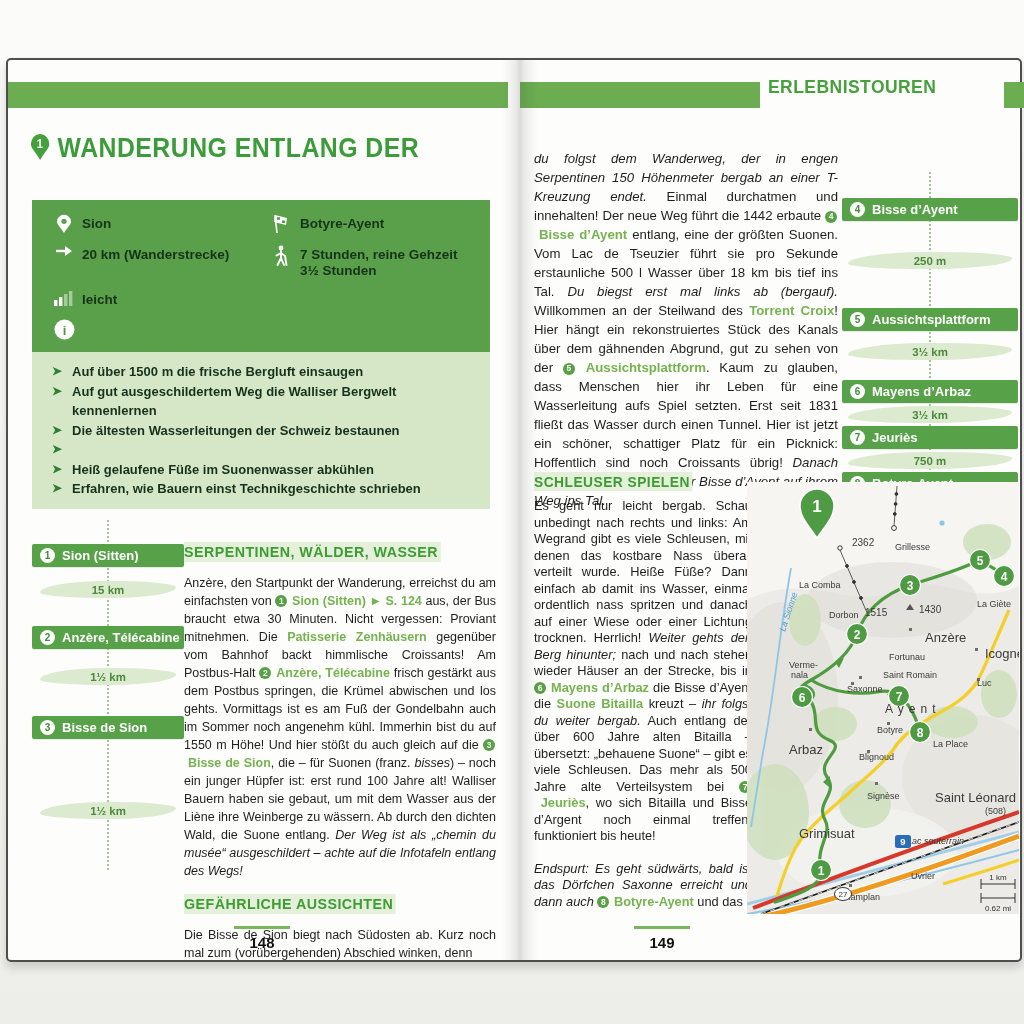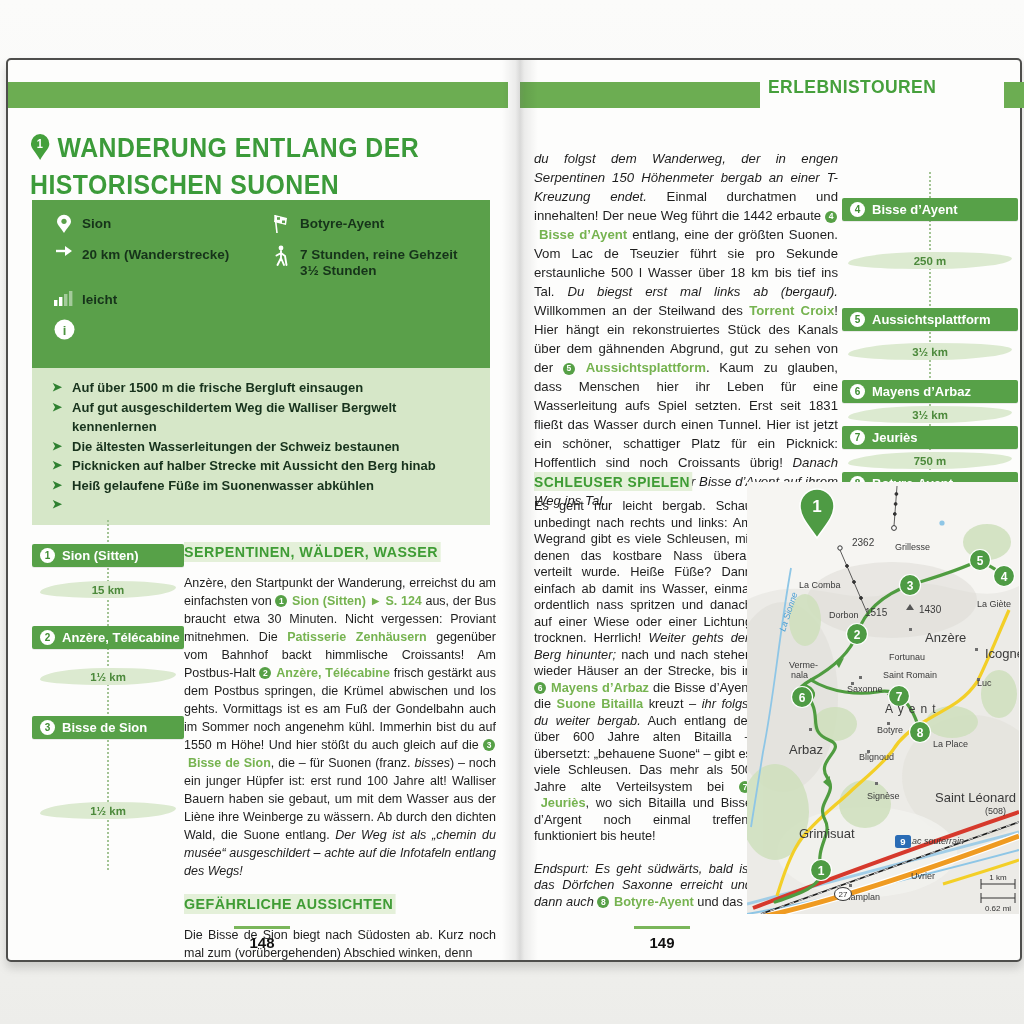--- a/index.html
+++ b/index.html
@@ -36,21 +36,21 @@
   .topsquare{position:absolute;top:22px;left:484px;width:30px;height:26px;background:#6cad52;}
 
   
   .titleblock{position:absolute;left:22px;top:72px;width:460px;color:#3c9b3a;}
   .titleline{font-size:27px;font-weight:bold;line-height:33px;white-space:nowrap;}
   .tourpin{display:inline-block;vertical-align:-4px;margin-right:8px;}
 
   
   .factbox{position:absolute;left:24px;top:140px;width:458px;}
   .factgrid{
-    background:#5aa04a;padding:14px 18px 28px 14px;
+    background:#5aa04a;padding:14px 18px 12px 14px;
     display:grid;grid-template-columns:36px 180px 38px 1fr;row-gap:11px;
     color:#16331a;font-size:13.5px;font-weight:bold;align-items:start;
   }
   .ficon{display:flex;justify-content:center;padding-top:0;}
   .ftext{line-height:16px;padding-top:2px;}
   .fnote{grid-column:2 / 5;}
   .facthl{
     background:#d6e7c8;padding:10px 14px 10px 20px;
     font-size:13px;font-weight:bold;color:#17321c;
   }
@@ -116,21 +116,20 @@
 
     <div class="titleblock">
       <div class="titleline"><span class="condensed">
         <span class="tourpin">
           <svg width="22" height="27" viewBox="0 0 22 27">
             <path d="M11 26 C7 19 1 14.5 1 10 a10 10 0 1 1 20 0 C21 14.5 15 19 11 26 Z" fill="#44a03c"></path>
             <text x="11" y="14.5" text-anchor="middle" font-size="12" font-weight="bold" fill="#fff">1</text>
           </svg>
         </span><span>WANDERUNG ENTLANG DER</span>
       </span></div>
-      <div class="titleline"><span class="condensed">HISTORISCHEN SUONEN</span></div>
     </div>
 
     <div class="factbox">
       <div class="factgrid">
         <span class="ficon">
           <svg width="16" height="20" viewBox="0 0 16 20">
               <path d="M8 19 C5 14 1 10.8 1 7.5 a7 6.8 0 1 1 14 0 C15 10.8 11 14 8 19 Z" fill="#fff"></path>
               <circle cx="8" cy="7.3" r="2.6" fill="#5aa04a"></circle>
             </svg>
         </span>
@@ -188,28 +187,28 @@
         <div class="hlitem">
             <span class="hlarrow">➤</span>
             <span>Auf gut ausgeschildertem Weg die Walliser Bergwelt kennenlernen</span>
           </div>
         <div class="hlitem">
             <span class="hlarrow">➤</span>
             <span>Die ältesten Wasserleitungen der Schweiz bestaunen</span>
           </div>
         <div class="hlitem">
             <span class="hlarrow">➤</span>
-            <span>Picknicken auf halber Strecke mit Aussicht den Berg hinab</span>
           </div>
         <div class="hlitem">
             <span class="hlarrow">➤</span>
             <span>Heiß gelaufene Füße im Suonenwasser abkühlen</span>
           </div>
         <div class="hlitem">
             <span class="hlarrow">➤</span>
+            <span>Erfahren, wie Bauern einst Technikgeschichte schrieben</span>
           </div>
       </div>
     </div>
 
     <div class="timeline" style="left:24px;top:470px;width:152px;height:340px;">
       <div class="tl-dots" style="left:75px;top:-10px;height:350px;"></div>
       <div class="tl-stop" style="left:0;top:14px;width:152px;">
         <span class="tl-num">1</span>
         <span class="tl-label">Sion (Sitten)</span>
       </div>

